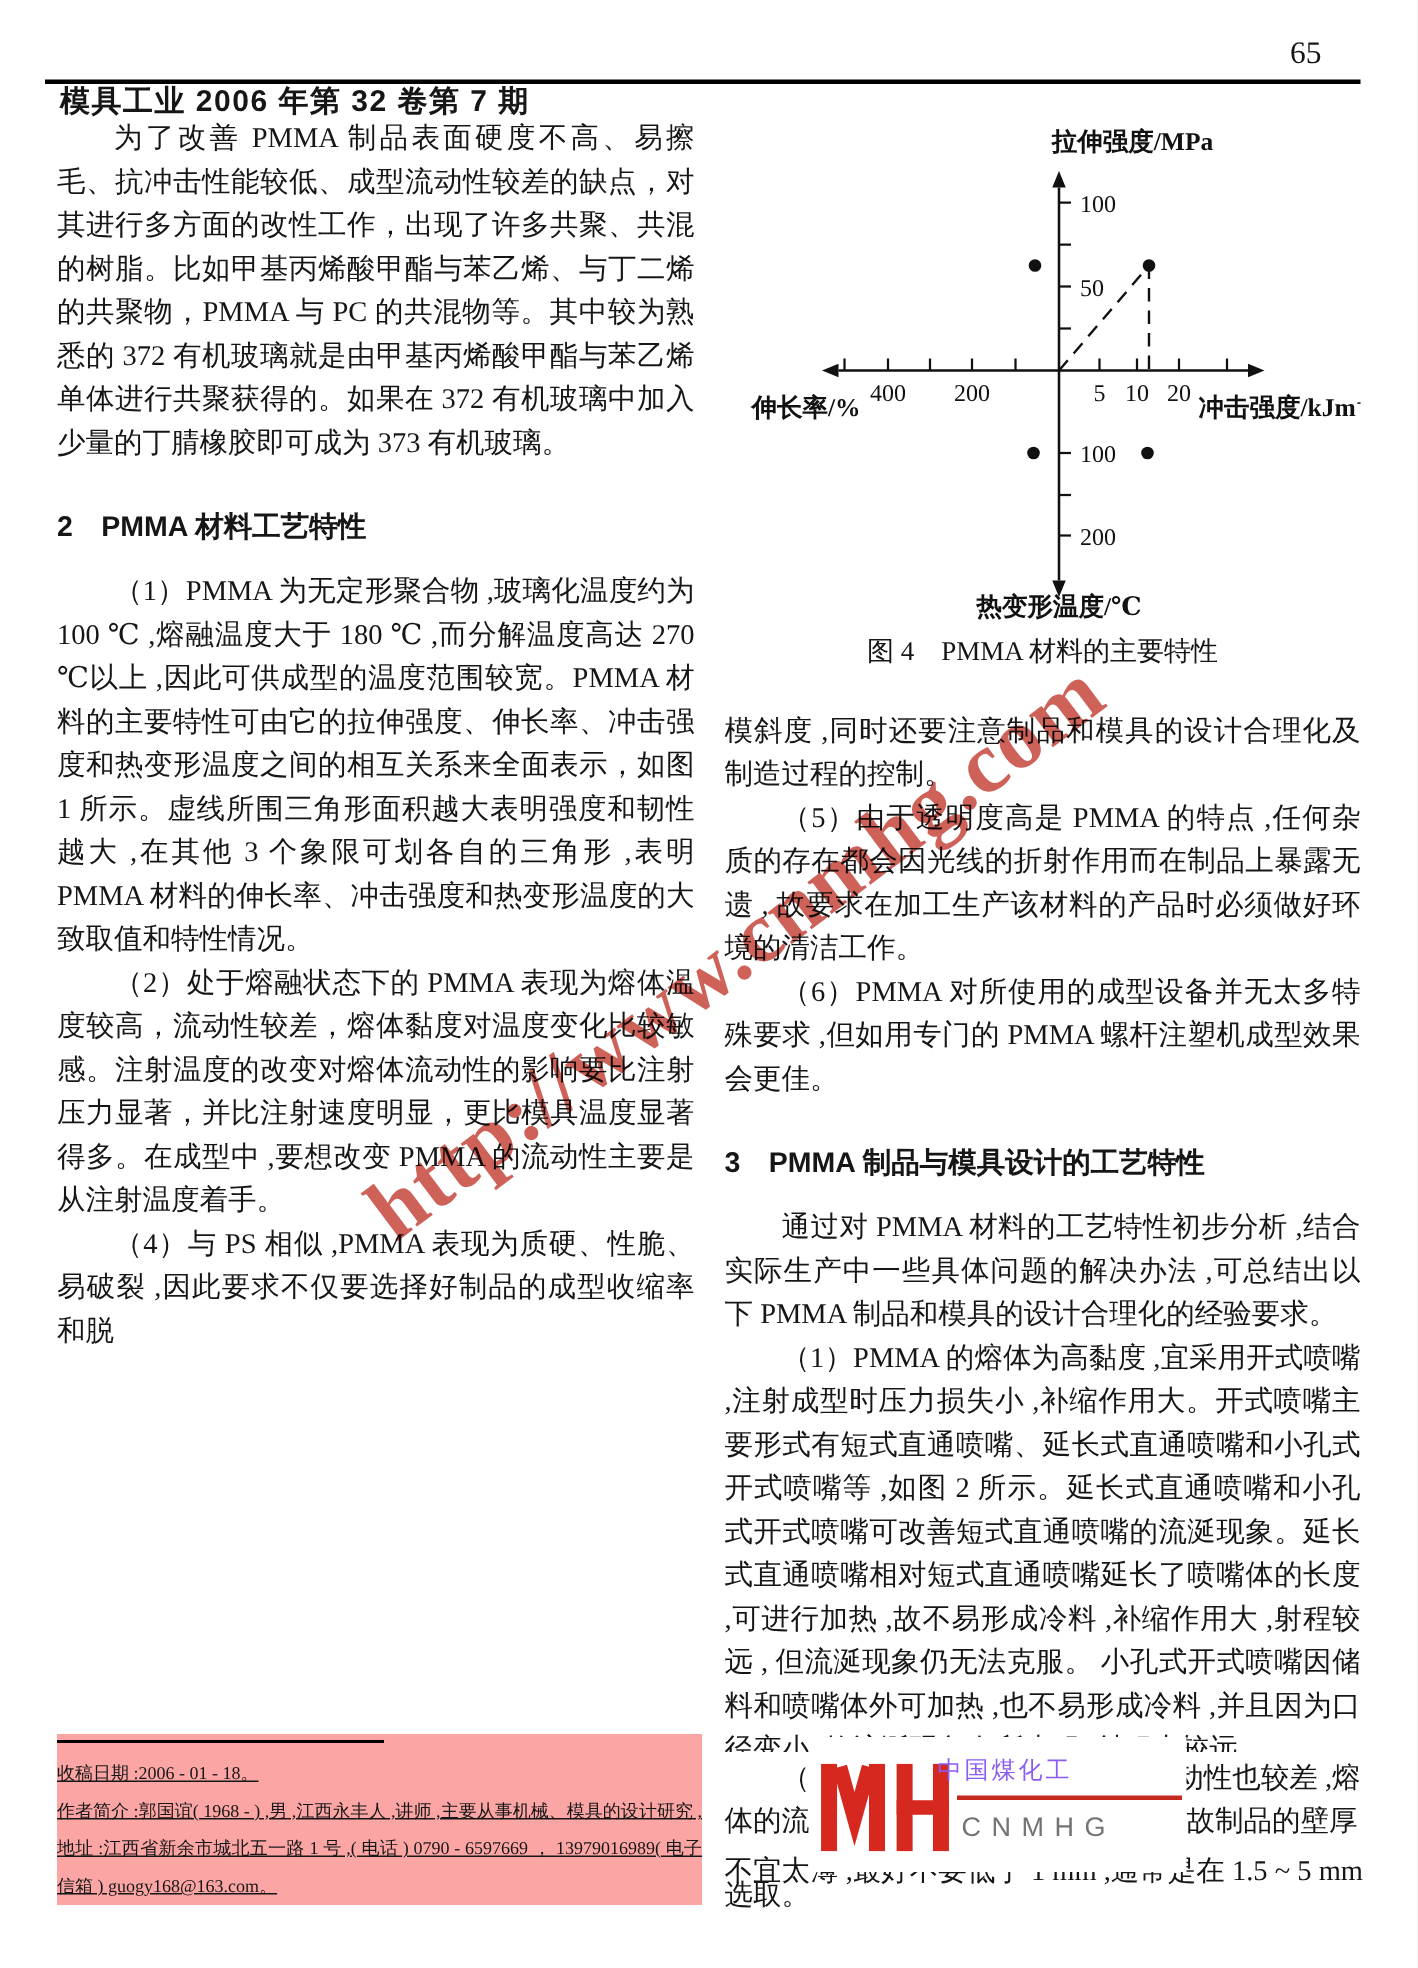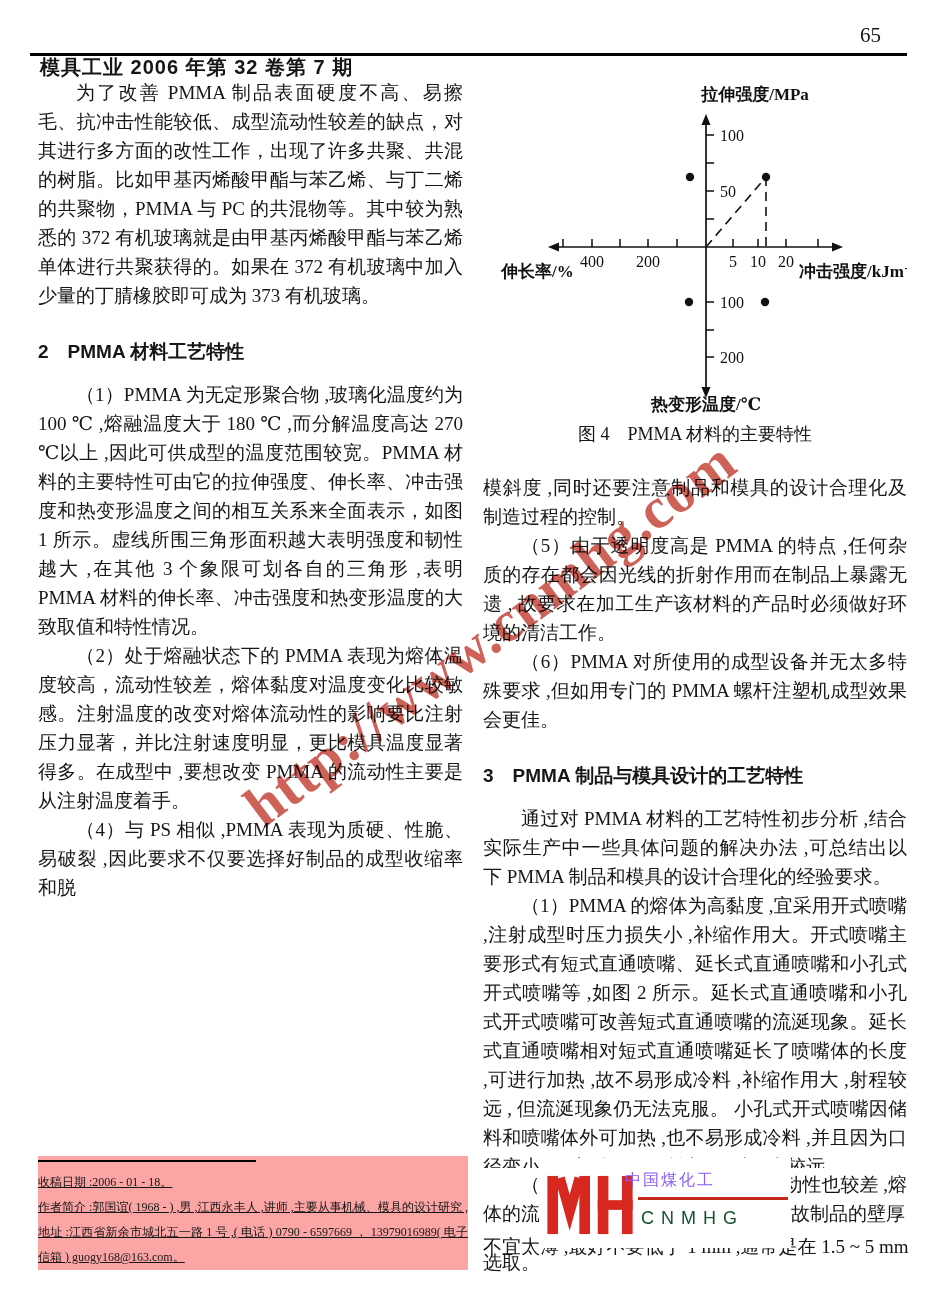--- a/index.html
+++ b/index.html
@@ -26,21 +26,21 @@
         font-size:12px;line-height:25px;text-align:justify;text-decoration:underline;}
   .footnote-rule{width:218px;height:2px;background:#000;margin:4px 0 8px 0;}
   
   .tail{position:absolute;left:483px;top:1168px;width:424px;height:144px;background:#fff;z-index:10;
         font-size:19px;}
   .tail .frag{position:absolute;white-space:nowrap;}
   .logo-box{position:absolute;left:56px;top:-10px;width:252px;height:90px;background:#fff;z-index:11;}
   .logo-cn{position:absolute;left:86px;top:12px;font-size:16px;letter-spacing:2px;color:#8b5cf6;}
   .logo-underline{position:absolute;left:99px;top:39px;width:150px;height:2.5px;background:#c5281c;}
   .logo-en{position:absolute;left:102px;top:50px;font-family:"Liberation Sans","DejaVu Sans",sans-serif;
-        font-size:18px;letter-spacing:7px;color:#14532d;}
+        font-size:18px;letter-spacing:7px;color:#737373;}
   
   .watermark{position:absolute;left:110px;top:600px;width:760px;text-align:center;
         transform:rotate(-37deg);font-size:58px;font-weight:bold;color:#c23a2e;opacity:.8;
         mix-blend-mode:multiply;letter-spacing:1px;z-index:5;pointer-events:none;
         font-family:"Liberation Serif","DejaVu Serif",serif;}
 </style>
 </head>
 <body>
 
 <div class="page">

